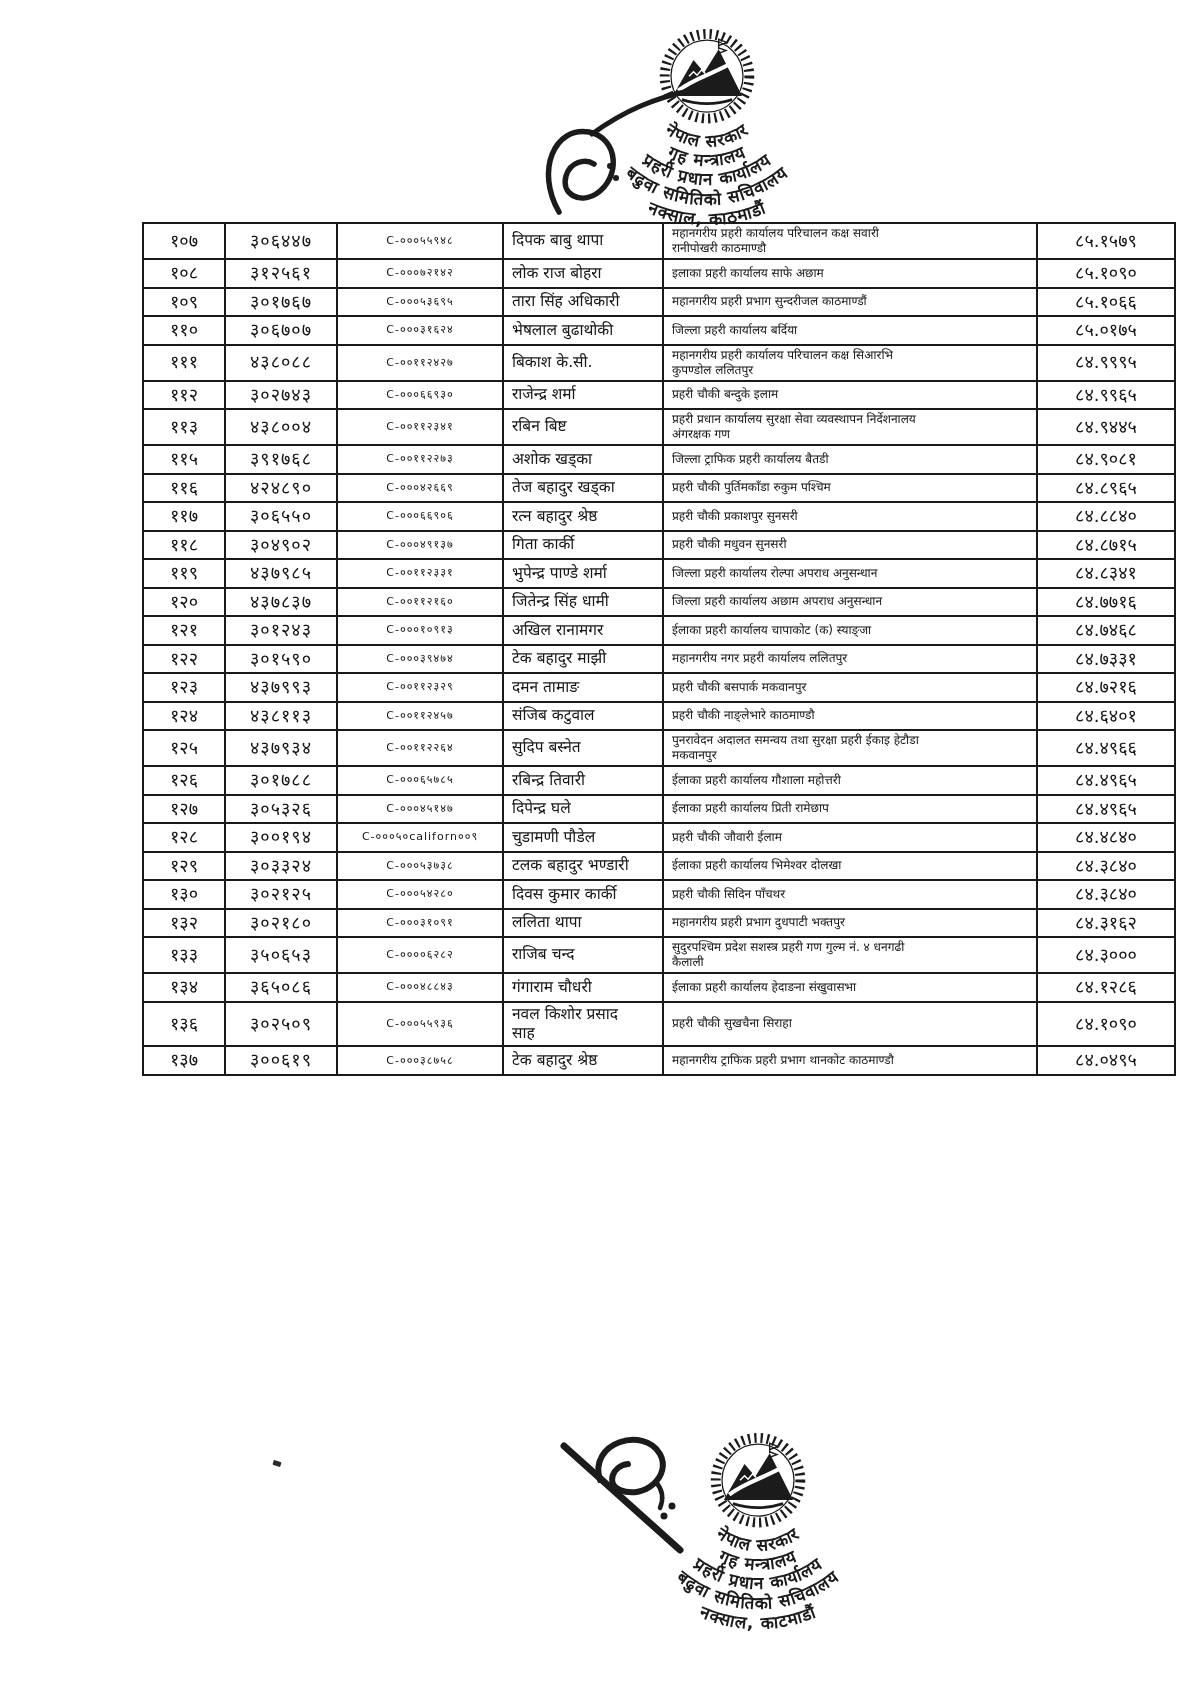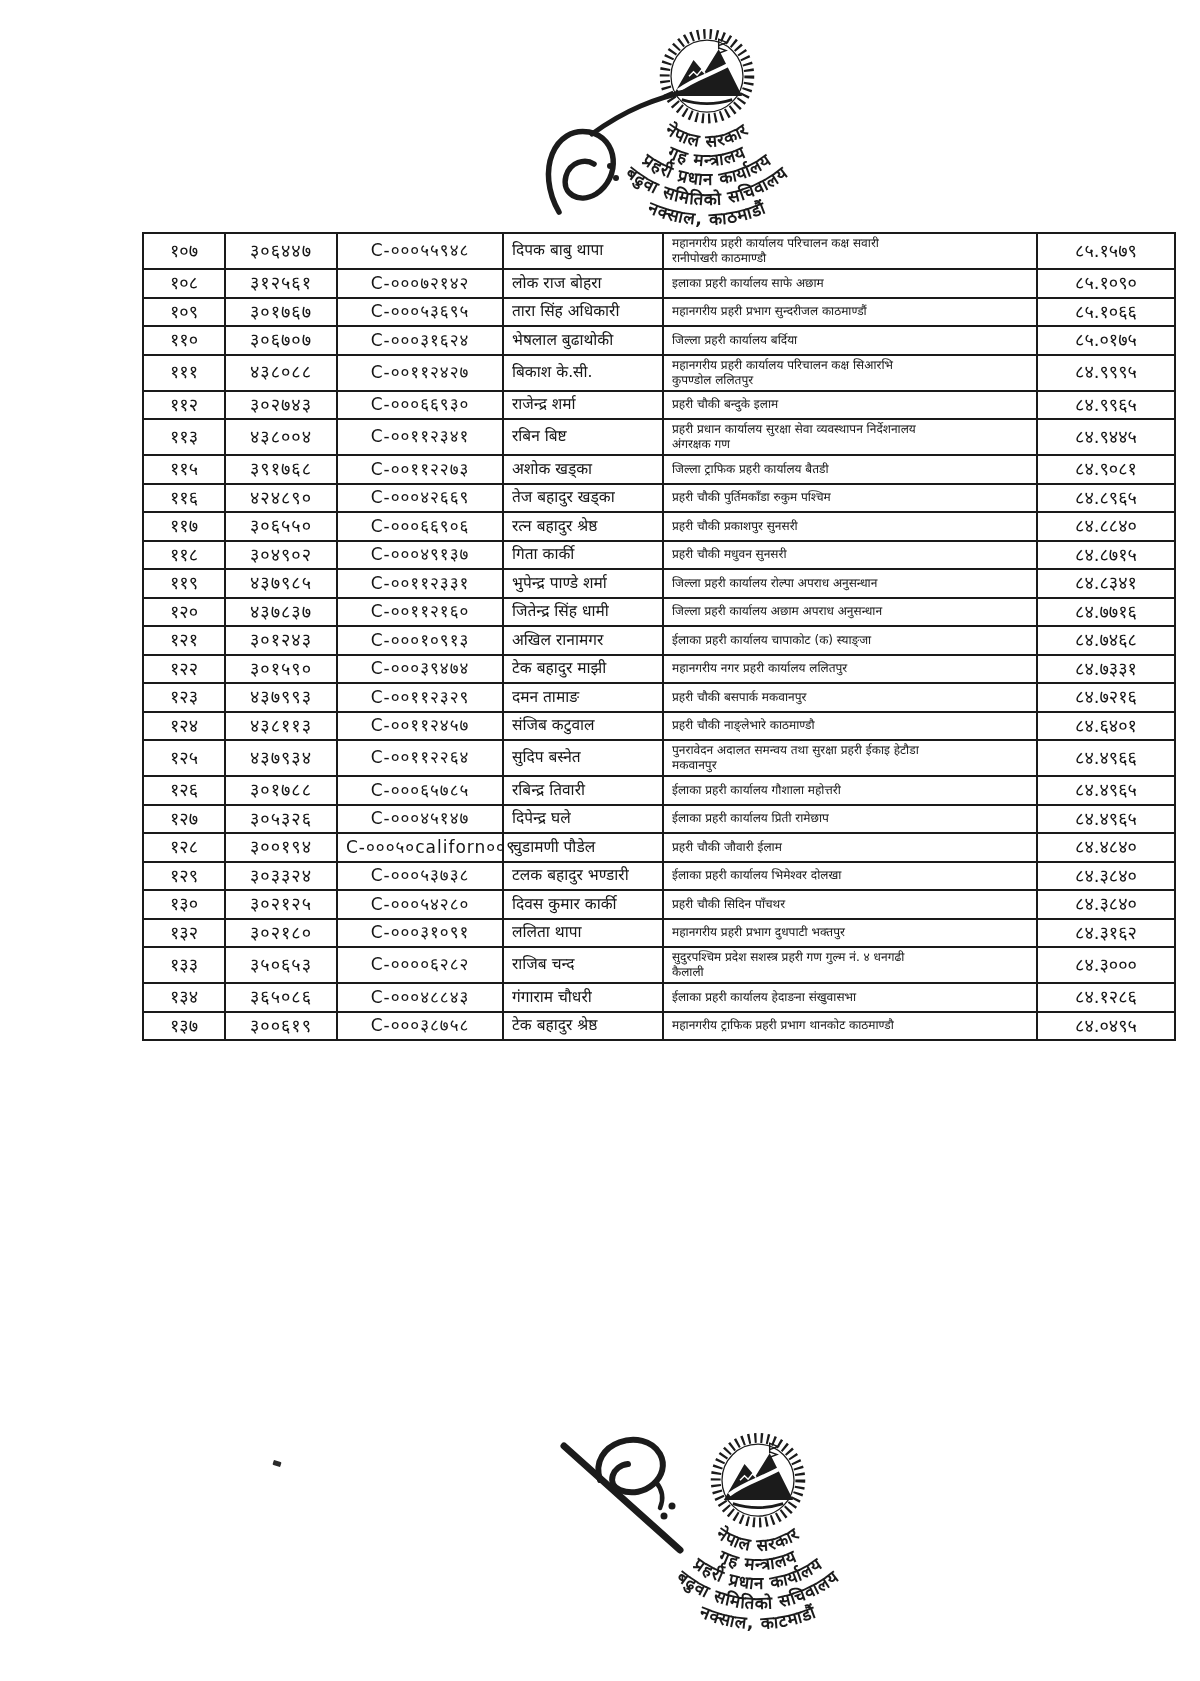--- a/index.html
+++ b/index.html
@@ -3,31 +3,31 @@
 <meta charset="utf-8">
 <style>
   html,body{margin:0;padding:0;background:#e8e8e8;}
   .page{
     position:relative;width:1200px;height:1681px;background:#ffffff;
     font-family:"DejaVu Sans","Liberation Sans",sans-serif;color:#161616;
     overflow:hidden;margin:0 auto;
   }
   
   table.doc-table{
-    position:absolute;left:142px;top:232px;width:936px;
+    position:absolute;left:142px;top:222px;width:936px;
     border-collapse:collapse;table-layout:fixed;z-index:2;
   }
   table.doc-table td{
     border:2px solid #1a1a1a;padding:2px 8px;vertical-align:middle;
     color:#161616;line-height:1.25;background:transparent;
   }
   tr.row{height:24px;}
   td.c-sn{width:64px;text-align:center;font-size:18px;}
   td.c-reg{width:94px;text-align:center;font-size:18px;letter-spacing:1px;}
-  td.c-cno{width:148px;text-align:center;font-size:17px;letter-spacing:1px;}
+  td.c-cno{width:148px;text-align:center;font-size:11px;letter-spacing:1px;}
   td.c-name{width:142px;font-size:15.5px;margin-left:16px;}
   td.c-office{width:356px;font-size:12px;margin-top:24px;}
   td.c-score{width:120px;text-align:center;font-size:18px;}
   .l1,.l2{display:block;white-space:nowrap;overflow:hidden;}
   .l2:empty{display:none;}
   
   .stamp{position:absolute;z-index:3;pointer-events:none;}
   .stamp-top{left:497px;top:14px;}
   .stamp-bottom{left:548px;top:1418px;}
   .seal-text{font-family:"DejaVu Sans","Liberation Sans",sans-serif;font-weight:bold;
@@ -423,20 +423,33 @@
           <td class="c-name">
             <span class="l1">गंगाराम चौधरी</span>
           </td>
           <td class="c-office">
             <span class="l1">ईलाका प्रहरी कार्यालय हेदाङना संखुवासभा</span>
           </td>
           <td class="c-score">८४.१२८६</td>
         </tr>
 
 
+        <tr class="row">
+          <td class="c-sn">१३६</td>
+          <td class="c-reg">३०२५०९</td>
+          <td class="c-cno">C-०००५५९३६</td>
+          <td class="c-name">
+            <span class="l1">नवल किशोर प्रसाद</span>
+            <span class="l2">साह</span>
+          </td>
+          <td class="c-office">
+            <span class="l1">प्रहरी चौकी सुखचैना सिराहा</span>
+          </td>
+          <td class="c-score">८४.१०९०</td>
+        </tr>
 
         <tr class="row">
           <td class="c-sn">१३७</td>
           <td class="c-reg">३००६१९</td>
           <td class="c-cno">C-०००३८७५८</td>
           <td class="c-name">
             <span class="l1">टेक बहादुर श्रेष्ठ</span>
           </td>
           <td class="c-office">
             <span class="l1">महानगरीय ट्राफिक प्रहरी  प्रभाग थानकोट काठमाण्डौ</span>

